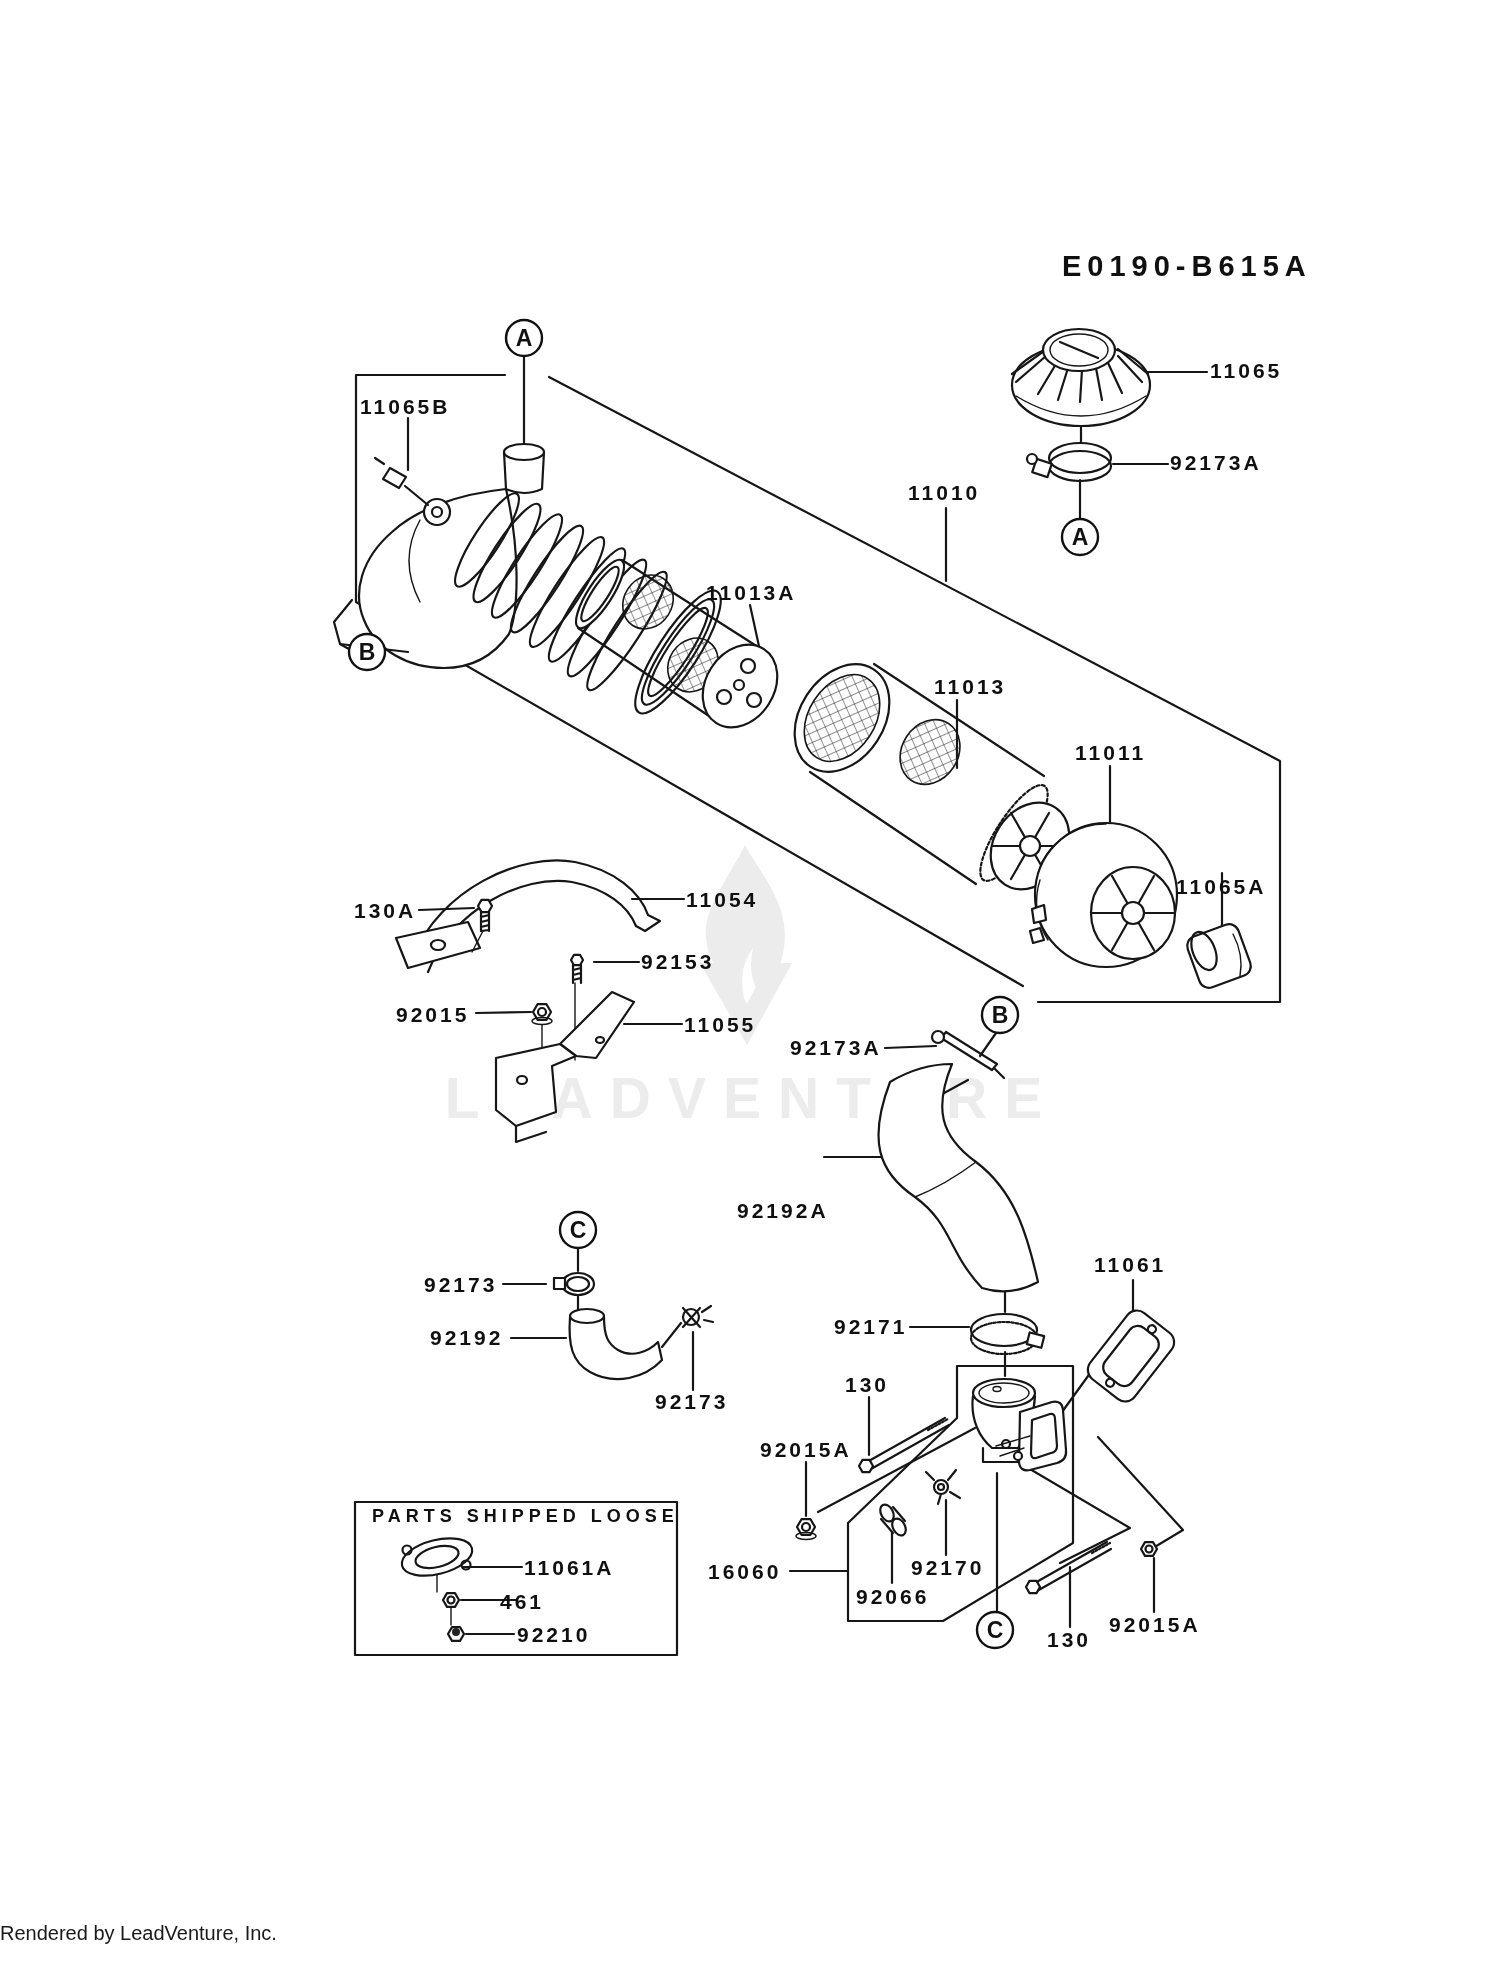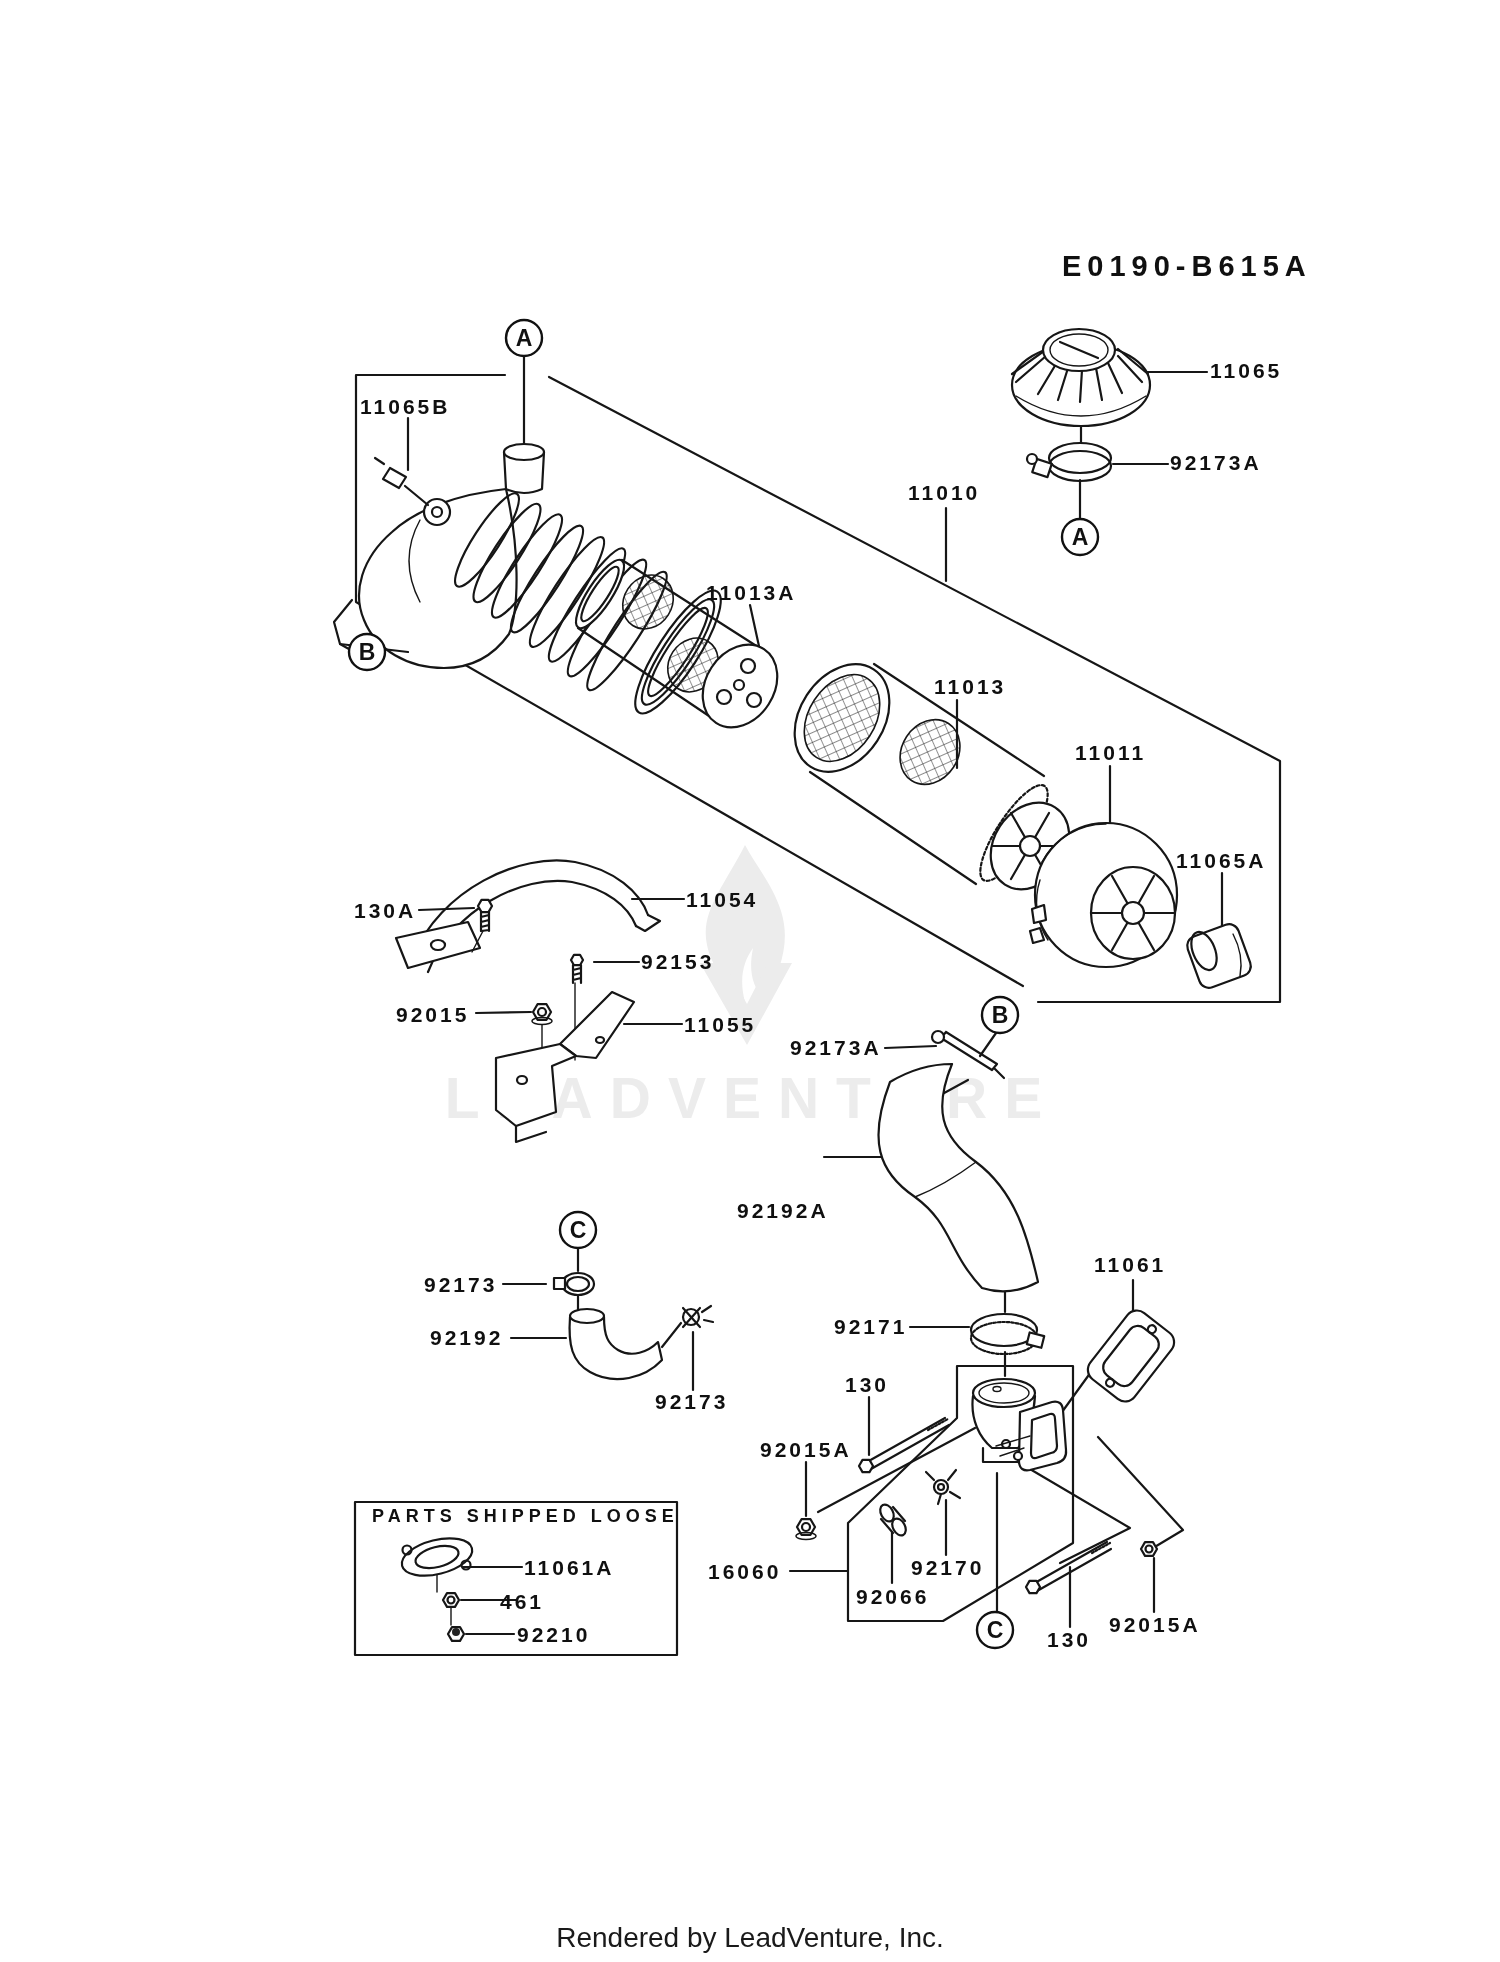--- a/index.html
+++ b/index.html
@@ -4,22 +4,22 @@
 <style>
   html,body{margin:0;padding:0;background:#fff;}
   #page{position:relative;width:1500px;height:1962px;background:#fff;overflow:hidden;
         font-family:"Liberation Sans", sans-serif;}
   .plabel{position:absolute;font-weight:bold;font-size:21px;letter-spacing:3px;
           color:#101010;white-space:nowrap;line-height:1;}
   #title{position:absolute;left:1062px;top:252px;font-weight:bold;font-size:29px;
          letter-spacing:6px;color:#101010;white-space:nowrap;line-height:1;}
   #box-header{position:absolute;left:372px;top:1507px;font-weight:bold;font-size:18px;
          letter-spacing:5px;color:#101010;white-space:nowrap;line-height:1;}
-  #footer{position:absolute;left:0;top:1922px;width:1500px;text-align:center;
-         font-size:28px;color:#1a1a1a;letter-spacing:0px;}
+  #footer{position:absolute;left:0;top:1922px;width:1500px;
+         font-size:20px;color:#1a1a1a;letter-spacing:0px;}
   svg{position:absolute;left:0;top:0;}
   .ln{stroke:#161616;stroke-width:2.2;fill:none;stroke-linecap:round;stroke-linejoin:round;}
   .lnw{stroke:#161616;stroke-width:2.2;fill:#ffffff;stroke-linecap:round;stroke-linejoin:round;}
   .lnm{stroke:#161616;stroke-width:1.6;fill:url(#mesh);}
   .thin{stroke:#161616;stroke-width:1.4;fill:none;stroke-linecap:round;}
   .balloon{fill:#fff;stroke:#111;stroke-width:2.4;}
   .balloon-letter{font-size:23px;font-weight:bold;fill:#111;text-anchor:middle;
                   font-family:"Liberation Sans", sans-serif;}
   .wmtext{fill:#ececec;font-weight:bold;letter-spacing:17px;font-size:57px;text-anchor:middle;
           font-family:"Liberation Sans", sans-serif;}
@@ -341,21 +341,21 @@
 <div id="title">E0190-B615A</div>
 <div id="box-header">PARTS SHIPPED LOOSE</div>
 <div id="labels">
       <div class="plabel" style="left: 360px; top: 396px;">11065B</div>
       <div class="plabel" style="left: 1210px; top: 360px;">11065</div>
       <div class="plabel" style="left: 1170px; top: 452px;">92173A</div>
       <div class="plabel" style="left: 908px; top: 482px;">11010</div>
       <div class="plabel" style="left: 706px; top: 582px;">11013A</div>
       <div class="plabel" style="left: 918px; top: 676px; margin-left: 16px;">11013</div>
       <div class="plabel" style="left: 1075px; top: 742px;">11011</div>
-      <div class="plabel" style="left: 1176px; top: 850px;">11065A</div>
+      <div class="plabel" style="left: 1176px; top: 876px;">11065A</div>
       <div class="plabel" style="left: 686px; top: 889px;">11054</div>
       <div class="plabel" style="left: 354px; top: 900px;">130A</div>
       <div class="plabel" style="left: 641px; top: 951px;">92153</div>
       <div class="plabel" style="left: 396px; top: 1004px;">92015</div>
       <div class="plabel" style="left: 684px; top: 1014px;">11055</div>
       <div class="plabel" style="left: 790px; top: 1037px;">92173A</div>
       <div class="plabel" style="left: 730px; top: 1200px; margin-left: 7px;">92192A</div>
       <div class="plabel" style="left: 424px; top: 1274px;">92173</div>
       <div class="plabel" style="left: 430px; top: 1327px;">92192</div>
       <div class="plabel" style="left: 834px; top: 1316px;">92171</div>

